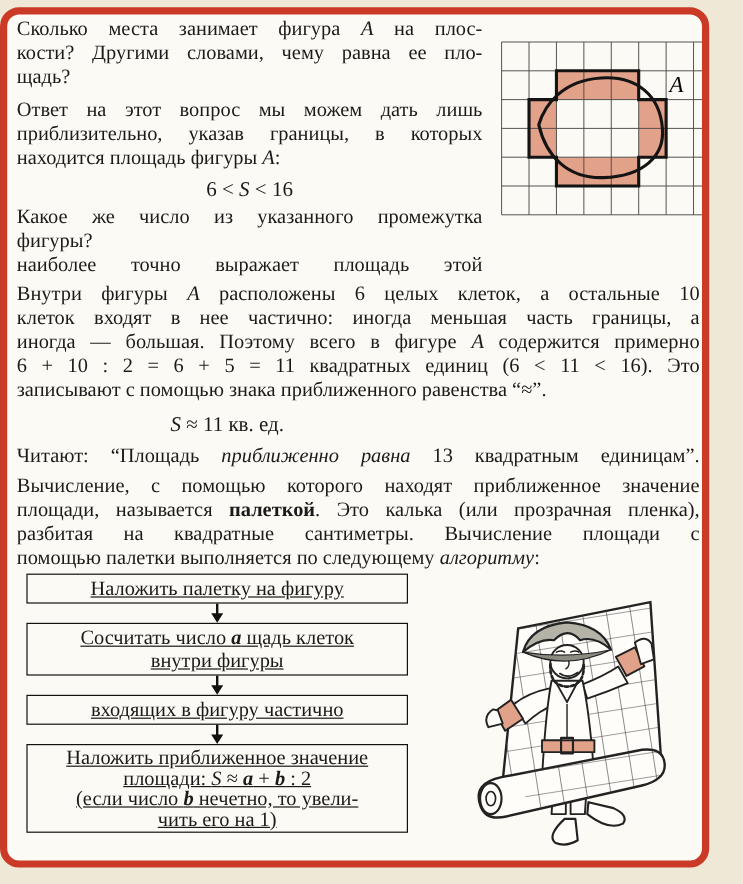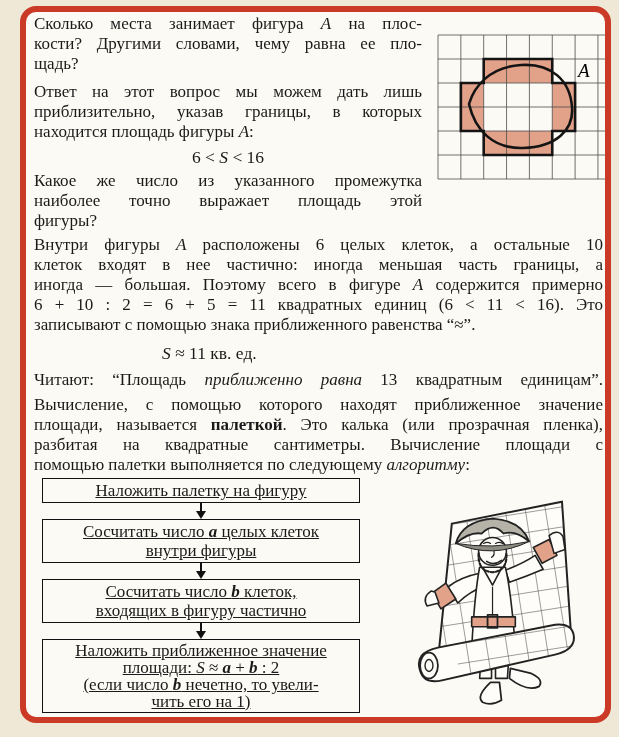--- a/index.html
+++ b/index.html
@@ -3,21 +3,21 @@
 <meta charset="utf-8">
 <style>
   html,body{margin:0;padding:0;}
   body{
     width:619px;height:737px;position:relative;overflow:hidden;
     background:#efe8d6;
     font-family:"Liberation Serif","DejaVu Serif",serif;
     color:#1a1a1a;
   }
   .frame{
-    position:absolute;left:20px;top:6px;width:591px;height:717px;
+    position:absolute;left:0;top:6px;width:591px;height:717px;
     box-sizing:border-box;border:6px solid #cb3a26;border-radius:16px;
     background:#fcfaf4;padding:2px 2px 0 8px;overflow:hidden;
   }
   .txt{font-size:17px;line-height:20px;}
   .tl{text-align:justify;text-align-last:justify;}
   .tl.last{text-align-last:left;}
   .it{font-style:italic;}
   .b{font-weight:bold;}
   .bi{font-weight:bold;font-style:italic;}
   .top{display:flex;}
@@ -60,22 +60,22 @@
       <div class="p mt8">
         <div class="tl">Ответ на этот вопрос мы можем дать лишь</div>
         <div class="tl">приблизительно, указав границы, в которых</div>
         <div class="tl last"><span>находится площадь фигуры </span><span class="it">A</span><span>:</span></div>
       </div>
 
       <div class="formula1"><span>6 &lt; </span><span class="it">S</span><span> &lt; 16</span></div>
 
       <div class="p">
         <div class="tl">Какое же число из указанного промежутка</div>
+        <div class="tl last">фигуры?</div>
         <div class="tl">наиболее точно выражает площадь этой</div>
-        <div class="tl last">фигуры?</div>
       </div>
     </div>
 
     <div class="fig">
       <svg width="200" height="162" viewBox="0 0 200 162">
 
         <g fill="#e2a189">
           <rect x="56.7" y="33" width="68.55" height="24"></rect>
           <rect x="33.85" y="57" width="22.85" height="48"></rect>
           <rect x="125.25" y="57" width="22.85" height="48"></rect>
@@ -120,28 +120,27 @@
   <div class="bottom">
     <div class="flow txt">
 
       <div class="box">
         <div class="bl">Наложить палетку на фигуру</div>
       </div>
 
       <div class="arrow"></div>
 
       <div class="box">
-        <div class="bl"><span>Сосчитать число </span><span class="bi">a</span><span> целых клеток</span></div>
+        <div class="bl"><span>Сосчитать число </span><span class="bi">a</span><span> щадь клеток</span></div>
         <div class="bl">внутри фигуры</div>
       </div>
 
       <div class="arrow"></div>
 
       <div class="box">
-        <div class="bl"><span>Сосчитать число </span><span class="bi">b</span><span> клеток,</span></div>
         <div class="bl">входящих в фигуру частично</div>
       </div>
 
       <div class="arrow"></div>
 
       <div class="box box4">
         <div class="bl">Наложить приближенное значение</div>
         <div class="bl"><span>площади: </span><span class="it">S</span><span> ≈ </span><span class="bi">a</span><span> + </span><span class="bi">b</span><span> : 2</span></div>
         <div class="bl"><span>(если число </span><span class="bi">b</span><span> нечетно, то увели-</span></div>
         <div class="bl">чить его на 1)</div>

